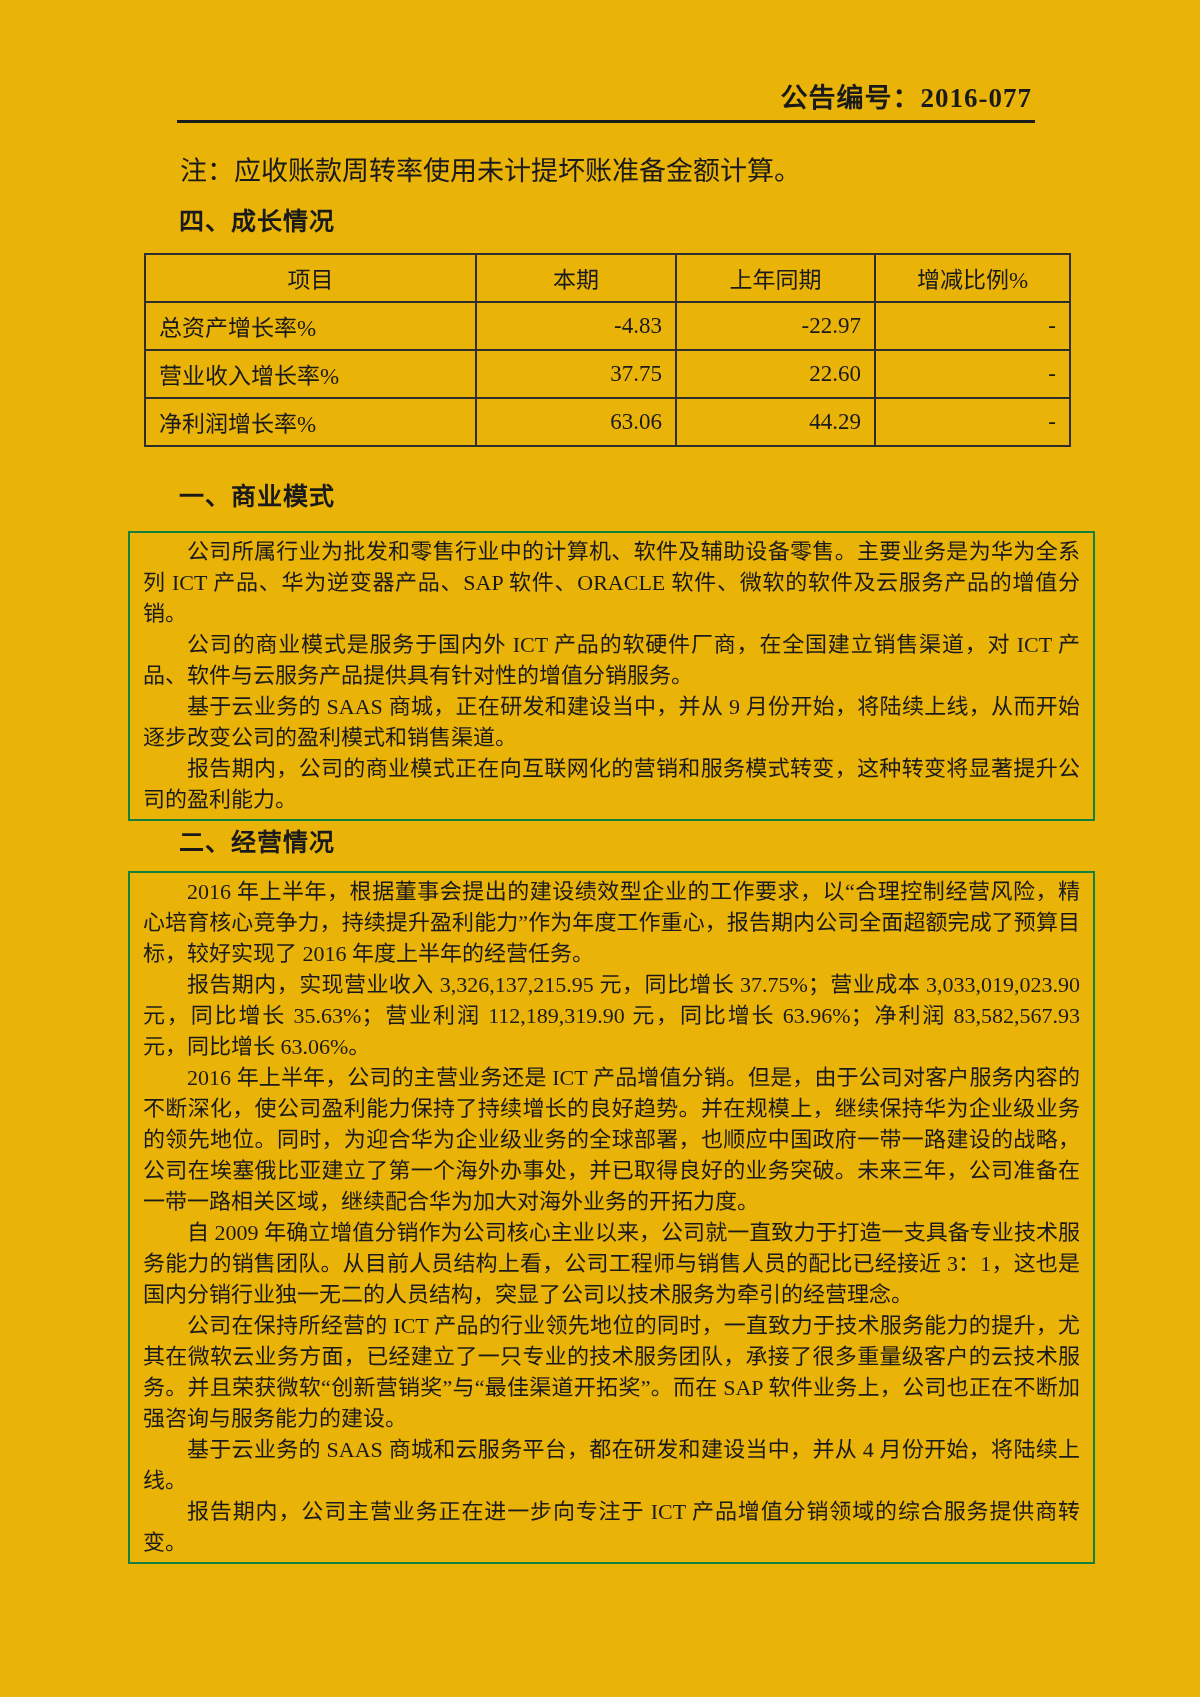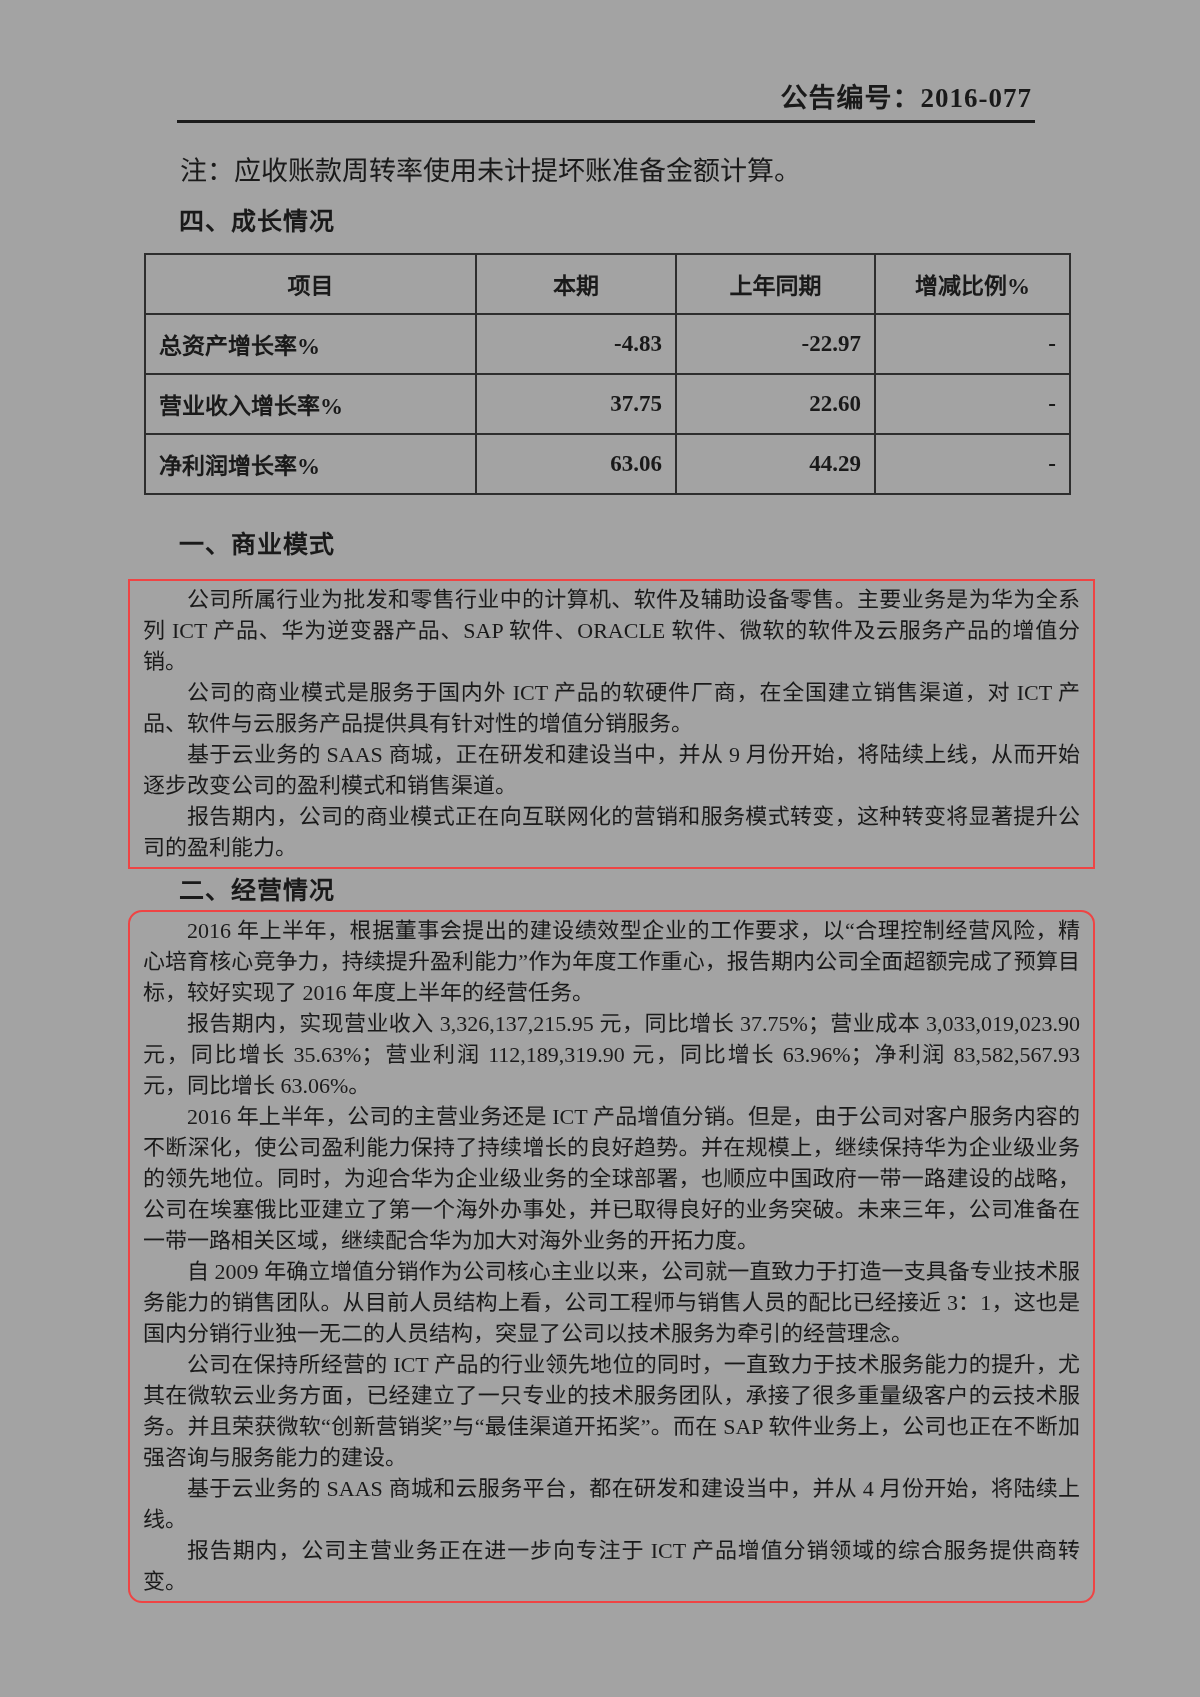--- a/index.html
+++ b/index.html
@@ -2,21 +2,21 @@
 <html lang="zh-CN"><head>
 <meta charset="utf-8">
 <style>
   * { margin: 0; padding: 0; box-sizing: border-box; }
   html, body { background: #ffffff; }
   .page {
     position: relative;
     width: 1200px;
     height: 1697px;
     margin: 0 auto;
-    background: #a3a3a3;
+    background: #eab308;
     overflow: hidden;
     color: #1a1a1a;
     font-family: "Liberation Serif", "DejaVu Serif", serif;
   }
   .doc-header {
     margin: 82px 168px 0 0;
     text-align: right;
     font-size: 27px;
     font-weight: bold;
     line-height: 32px;
@@ -46,48 +46,48 @@
   .heading-ops    { margin-top: 4px; }
   table.growth-table {
     margin: 15px 0 0 144px;
     width: 925px;
     border-collapse: collapse;
     table-layout: fixed;
     font-size: 23px;
   }
   table.growth-table td, table.growth-table th {
     border: 2px solid #2e2e2e;
-    height: 60px;
-    font-weight: bold;
+    height: 48px;
+    font-weight: normal;
     padding: 0 13px;
     overflow: hidden;
     white-space: nowrap;
   }
   table.growth-table th { text-align: center; }
   td.cell-item   { text-align: left; }
   td.cell-num    { text-align: right; }
   td.cell-change { text-align: right; }
   .chapter-title {
     margin-top: 26px;
     text-align: center;
     font-size: 37px;
     font-weight: bold;
     line-height: 50px;
     letter-spacing: 2px;
   }
   .text-box {
     margin: 18px 0 0 128px;
     width: 967px;
-    border: 2px solid #ef4444;
+    border: 2px solid #15803d;
     padding: 3px 13px 4px 13px;
     font-size: 22px;
     line-height: 31px;
     text-align: justify;
   }
-  .text-box.ops { margin-top: 3px; border-radius: 14px; }
+  .text-box.ops { margin-top: 12px; }
   .text-box p { margin: 0; text-indent: 2em; }
 </style>
 </head>
 <body>
 
 <div class="page">
 
   <div class="doc-header">公告编号：2016-077</div>
   <div class="header-rule"></div>
 

